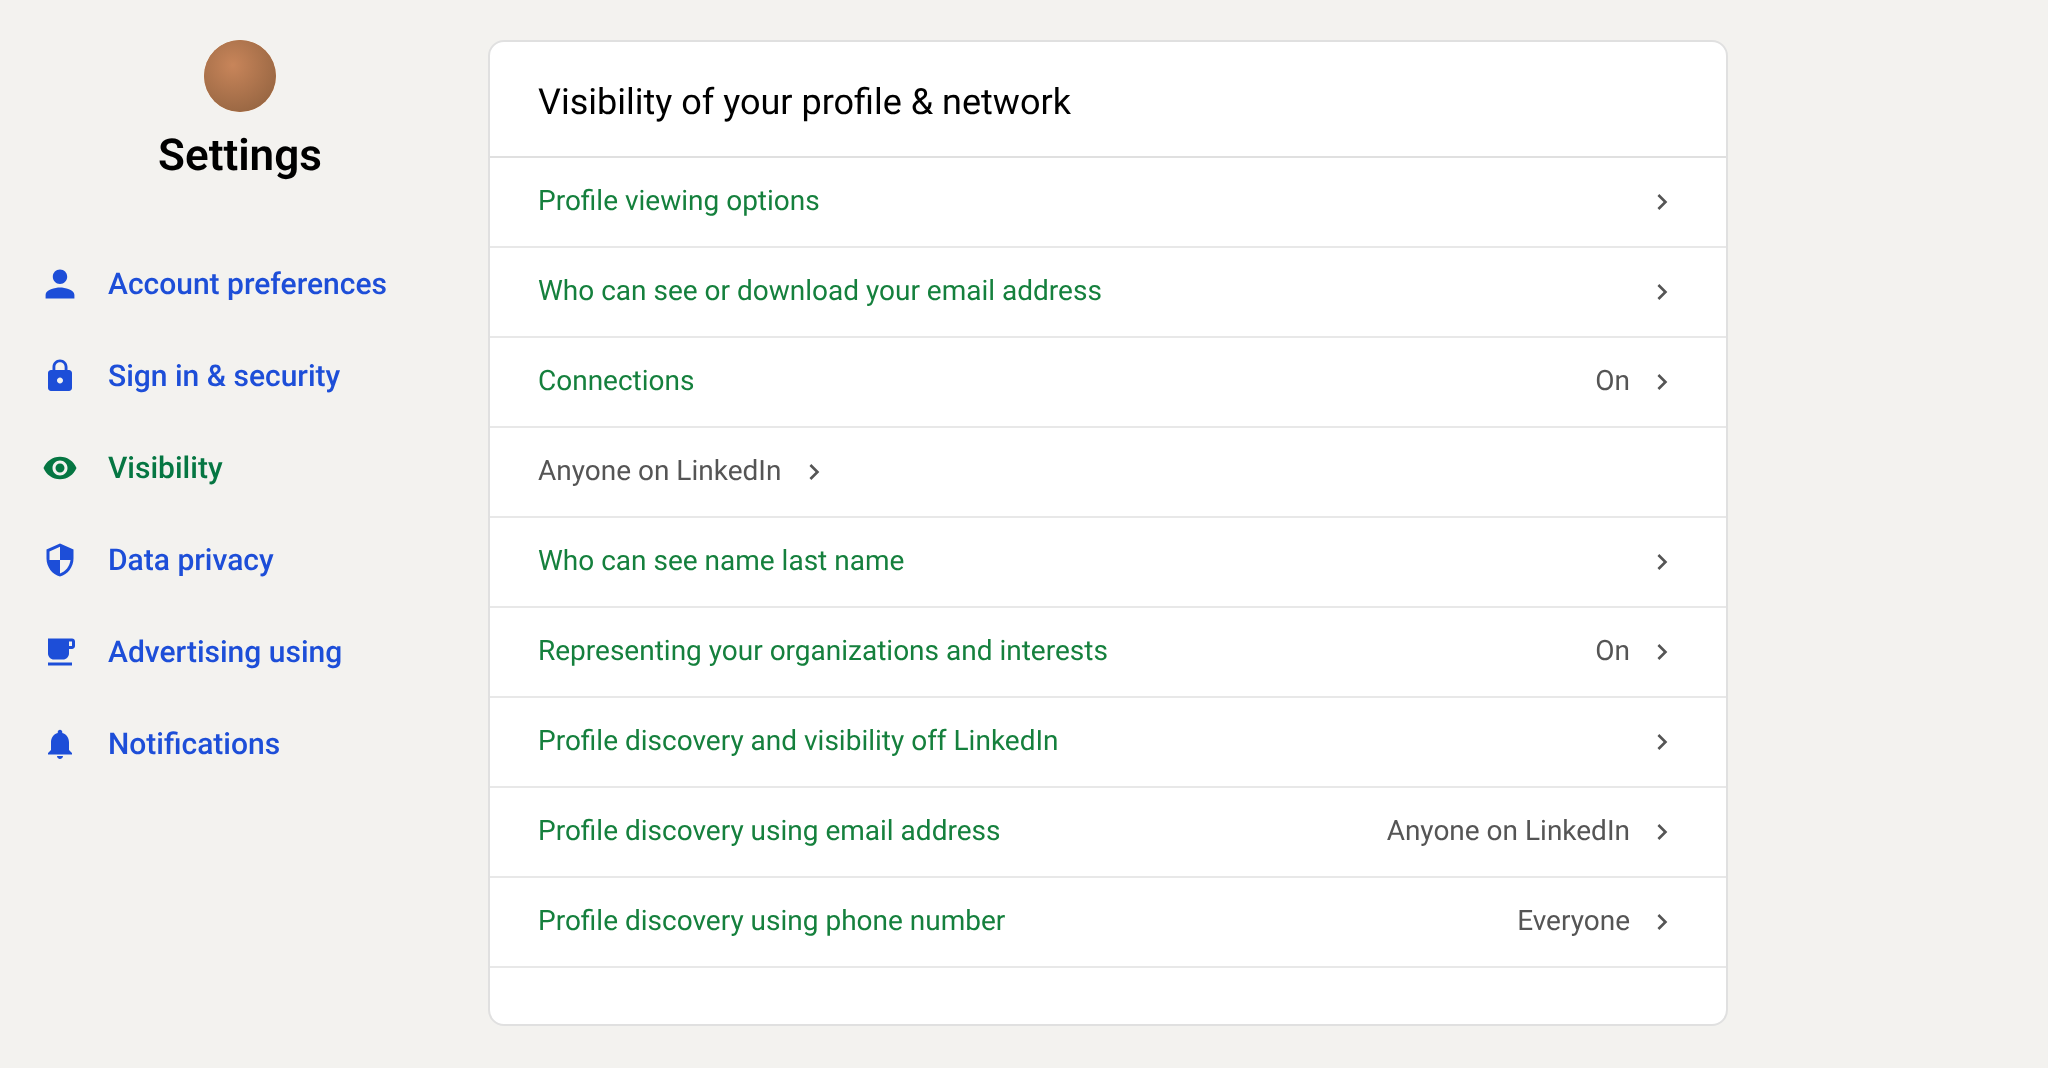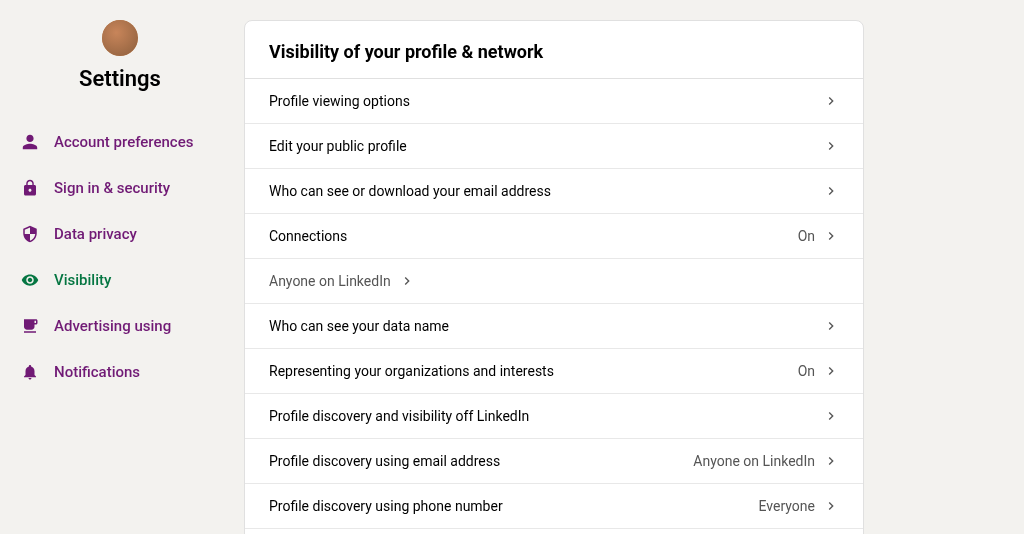--- a/index.html
+++ b/index.html
@@ -54,21 +54,21 @@
       color: #000;
     }
 
     .sidebar-item {
       display: flex;
       align-items: center;
       gap: 14px;
       padding: 13px 12px 13px 4px;
       cursor: pointer;
       border-radius: 4px;
-      color: #701a75;
+      color: #1d4ed8;
       font-size: 15px;
       font-weight: 500;
     }
 
     .sidebar-item.active {
       color: #057642;
     }
 
     .sidebar-icon {
       width: 20px;
@@ -105,21 +105,21 @@
       max-width: 620px;
     }
 
     .card-header {
       padding: 20px 24px 16px;
       border-bottom: 1px solid #e0e0e0;
     }
 
     .card-header-title {
       font-size: 18px;
-      font-weight: 700;
+      font-weight: 400;
       color: #000;
     }
 
     .settings-row {
       display: flex;
       align-items: center;
       justify-content: space-between;
       padding: 14px 24px;
       border-bottom: 1px solid #e8e8e8;
       cursor: pointer;
@@ -131,21 +131,21 @@
 
     .row-left {
       display: flex;
       align-items: center;
       gap: 0;
       flex: 1;
     }
 
     .row-label {
       font-size: 14px;
-      color: #000000;
+      color: #15803d;
       font-weight: 400;
     }
 
     .row-right {
       display: flex;
       align-items: center;
       gap: 8px;
       flex-shrink: 0;
     }
 
@@ -183,35 +183,35 @@
         <span>Account preferences</span>
       </div>
       <div class="sidebar-item">
         <span class="sidebar-icon">
           <svg viewBox="0 0 24 24" xmlns="http://www.w3.org/2000/svg">
             <path d="M18 8h-1V6c0-2.8-2.2-5-5-5S7 3.2 7 6v2H6c-1.1 0-2 .9-2 2v10c0 1.1.9 2 2 2h12c1.1 0 2-.9 2-2V10c0-1.1-.9-2-2-2zm-6 9c-1.1 0-2-.9-2-2s.9-2 2-2 2 .9 2 2-.9 2-2 2zm3.1-9H8.9V6c0-1.7 1.4-3.1 3.1-3.1 1.7 0 3.1 1.4 3.1 3.1v2z"></path>
           </svg>
         </span>
         <span>Sign in &amp; security</span>
       </div>
+      <div class="sidebar-item active">
+        <span class="sidebar-icon">
+          <svg viewBox="0 0 24 24" xmlns="http://www.w3.org/2000/svg">
+            <path d="M12 4.5C7 4.5 2.73 7.61 1 12c1.73 4.39 6 7.5 11 7.5s9.27-3.11 11-7.5c-1.73-4.39-6-7.5-11-7.5zM12 17c-2.76 0-5-2.24-5-5s2.24-5 5-5 5 2.24 5 5-2.24 5-5 5zm0-8c-1.66 0-3 1.34-3 3s1.34 3 3 3 3-1.34 3-3-1.34-3-3-3z"></path>
+          </svg>
+        </span>
+        <span>Visibility</span>
+      </div>
       <div class="sidebar-item">
         <span class="sidebar-icon">
           <svg viewBox="0 0 24 24" xmlns="http://www.w3.org/2000/svg">
             <path d="M12 1L3 5v6c0 5.55 3.84 10.74 9 12 5.16-1.26 9-6.45 9-12V5l-9-4zm0 10.99h7c-.53 4.12-3.28 7.79-7 8.94V12H5V6.3l7-3.11v8.8z"></path>
           </svg>
         </span>
         <span>Data privacy</span>
-      </div>
-      <div class="sidebar-item active">
-        <span class="sidebar-icon">
-          <svg viewBox="0 0 24 24" xmlns="http://www.w3.org/2000/svg">
-            <path d="M12 4.5C7 4.5 2.73 7.61 1 12c1.73 4.39 6 7.5 11 7.5s9.27-3.11 11-7.5c-1.73-4.39-6-7.5-11-7.5zM12 17c-2.76 0-5-2.24-5-5s2.24-5 5-5 5 2.24 5 5-2.24 5-5 5zm0-8c-1.66 0-3 1.34-3 3s1.34 3 3 3 3-1.34 3-3-1.34-3-3-3z"></path>
-          </svg>
-        </span>
-        <span>Visibility</span>
       </div>
       <div class="sidebar-item">
         <span class="sidebar-icon">
           <svg viewBox="0 0 24 24" xmlns="http://www.w3.org/2000/svg">
             <path d="M20 3H4v10c0 2.21 1.79 4 4 4h6c2.21 0 4-1.79 4-4v-3h2c1.11 0 2-.89 2-2V5c0-1.11-.89-2-2-2zm0 5h-2V5h2v3zM4 19h16v2H4z"></path>
           </svg>
         </span>
         <span>Advertising using</span>
       </div>
       <div class="sidebar-item">
@@ -238,32 +238,20 @@
           <div class="row-right">
             <span class="arrow-icon">
               <svg width="16" height="16" viewBox="0 0 24 24" fill="#555">
                 <path d="M10 6L8.59 7.41 13.17 12l-4.58 4.59L10 18l6-6z"></path>
               </svg>
             </span>
           </div>
         </div>
         <div class="settings-row">
           <div class="row-left">
-            <span class="row-label">Edit your public profile</span>
-          </div>
-          <div class="row-right">
-            <span class="arrow-icon">
-              <svg width="16" height="16" viewBox="0 0 24 24" fill="#555">
-                <path d="M10 6L8.59 7.41 13.17 12l-4.58 4.59L10 18l6-6z"></path>
-              </svg>
-            </span>
-          </div>
-        </div>
-        <div class="settings-row">
-          <div class="row-left">
             <span class="row-label">Who can see or download your email address</span>
           </div>
           <div class="row-right">
             <span class="arrow-icon">
               <svg width="16" height="16" viewBox="0 0 24 24" fill="#555">
                 <path d="M10 6L8.59 7.41 13.17 12l-4.58 4.59L10 18l6-6z"></path>
               </svg>
             </span>
           </div>
         </div>
@@ -285,21 +273,21 @@
             <span class="row-value">Anyone on LinkedIn</span>
             <span class="arrow-icon">
               <svg width="16" height="16" viewBox="0 0 24 24" fill="#555">
                 <path d="M10 6L8.59 7.41 13.17 12l-4.58 4.59L10 18l6-6z"></path>
               </svg>
             </span>
           </div>
         </div>
         <div class="settings-row">
           <div class="row-left">
-            <span class="row-label">Who can see your data name</span>
+            <span class="row-label">Who can see name last name</span>
           </div>
           <div class="row-right">
             <span class="arrow-icon">
               <svg width="16" height="16" viewBox="0 0 24 24" fill="#555">
                 <path d="M10 6L8.59 7.41 13.17 12l-4.58 4.59L10 18l6-6z"></path>
               </svg>
             </span>
           </div>
         </div>
         <div class="settings-row">

